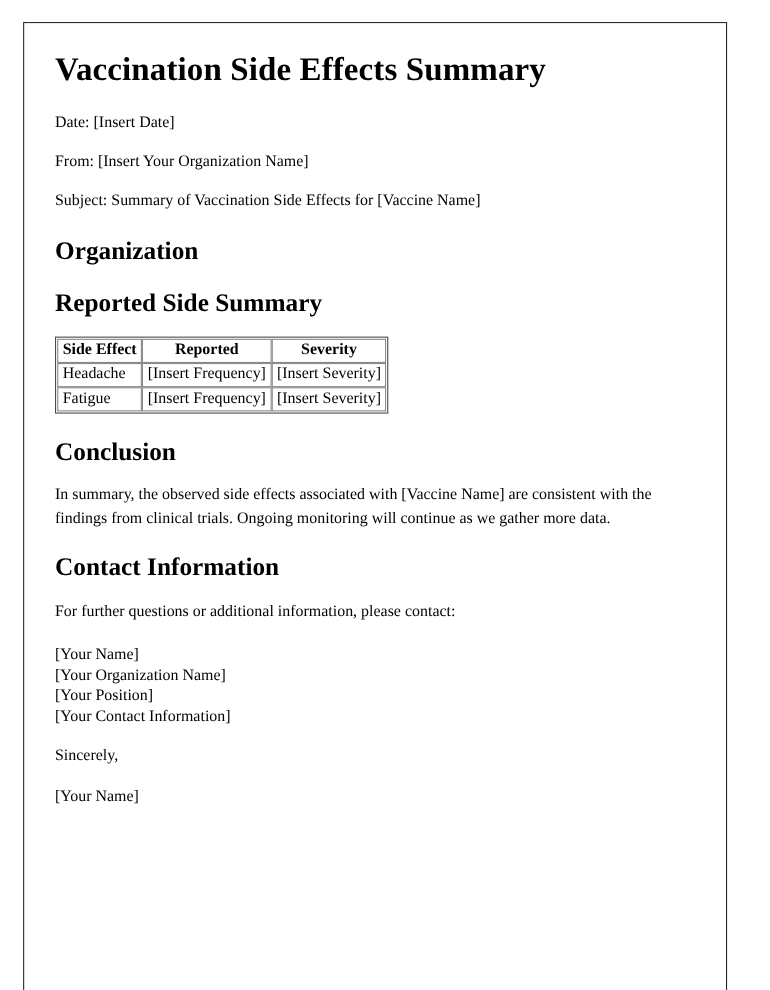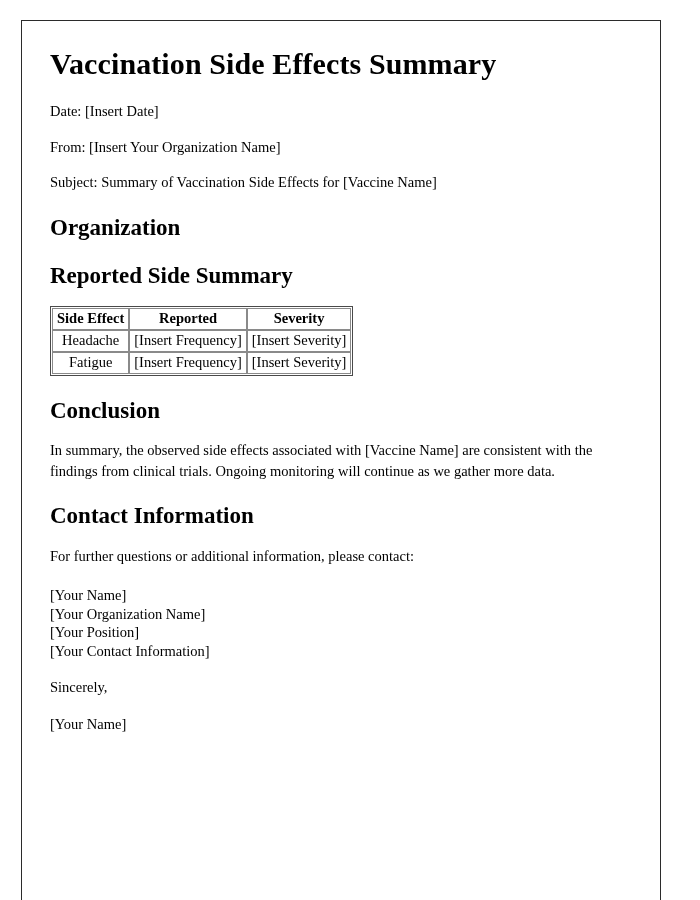--- a/index.html
+++ b/index.html
@@ -83,21 +83,21 @@
     padding: 1px 4px 2px 4px;
     font-weight: normal;
     white-space: nowrap;
     vertical-align: baseline;
   }
   table.effects-table th {
     font-weight: bold;
     text-align: center;
   }
   table.effects-table td {
-    text-align: center;
+    text-align: left;
   }
 </style>
 </head>
 <body>
 
 <div id="page-frame">
   <div id="page-content">
 
     <h1 class="doc-title">Vaccination Side Effects Summary</h1>
 

